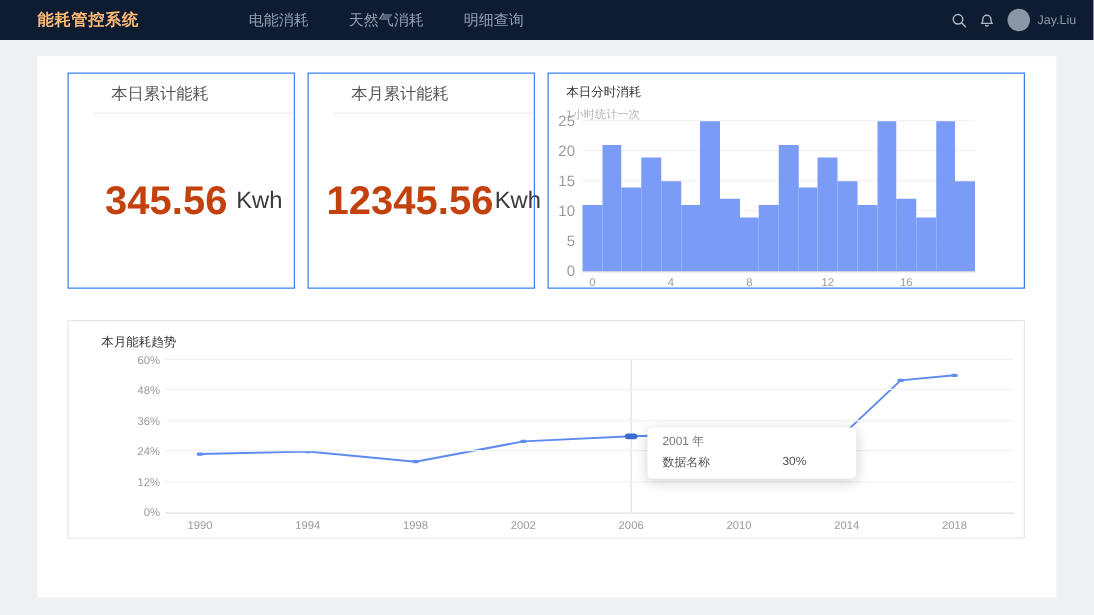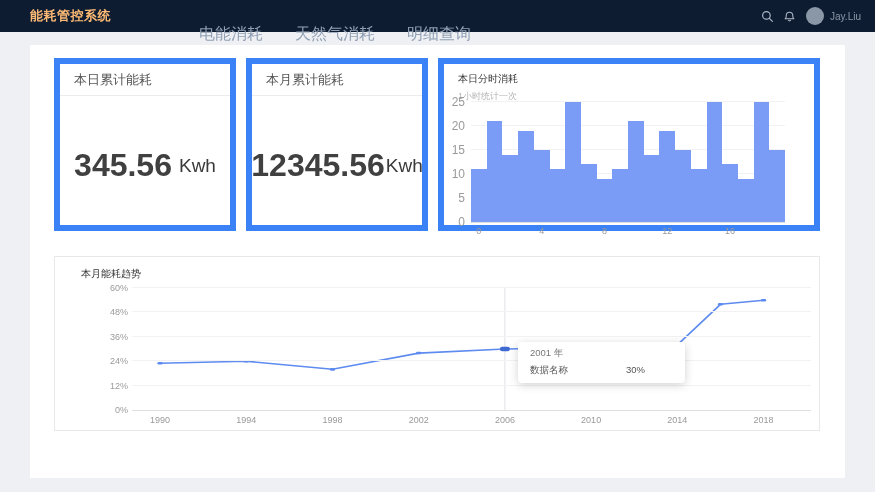--- a/index.html
+++ b/index.html
@@ -4,38 +4,38 @@
 <style>
   html,body{margin:0;padding:0;background:#eef0f4;}
   .page{position:relative;width:875px;height:492px;background:#eef0f4;overflow:hidden;
         font-family:"Liberation Sans","DejaVu Sans",sans-serif;}
 
   
   .nav{position:absolute;top:0;left:0;right:0;height:32px;background:#0e1c31;
        display:flex;align-items:center;}
   .brand{margin-left:30px;color:#fdba74;font-weight:bold;font-size:13px;letter-spacing:.5px;white-space:nowrap;}
   .nav-menu{display:flex;margin-left:72px;height:32px;}
-  .nav-item{padding:18px 16px;font-size:16px;color:#91a0b4;line-height:32px;cursor:pointer;white-space:nowrap;}
+  .nav-item{padding:0 16px;font-size:12px;color:#91a0b4;line-height:32px;cursor:pointer;white-space:nowrap;}
   .nav-item.active{color:#ffffff;font-weight:bold;}
   .nav-right{margin-left:auto;display:flex;align-items:center;margin-right:14px;}
   .nav-icon{display:inline-flex;align-items:center;margin-left:9px;cursor:pointer;}
   .avatar{width:18px;height:18px;border-radius:50%;background:#8a97a6;margin-left:10px;}
   .user-name{font-size:10px;color:#8d99a8;margin-left:6px;}
 
   
   .panel{position:absolute;left:30px;top:45px;width:815px;height:433px;background:#ffffff;}
   .row{position:absolute;left:24px;top:13px;width:766px;display:flex;gap:10px;}
-  .card{background:#fff;border:6px solid #3b82f6;box-sizing:border-box;}
+  .card{background:#fff;border:1px solid #3b82f6;box-sizing:border-box;padding-left:20px;}
   .card.small{width:182px;height:173px;}
   .card.bar-card{width:382px;height:173px;position:relative;}
 
   .card-head{height:31px;line-height:31px;padding:0 14px;font-size:13px;color:#555;
              border-bottom:1px solid #ececec;}
   .card-body{height:139px;display:flex;align-items:center;justify-content:center;}
-  .big-num{font-size:32px;font-weight:bold;color:#404040;}
+  .big-num{font-size:32px;font-weight:bold;color:#c2410c;}
   .unit{font-size:19px;color:#3a3a3a;}
   .unit.gap{margin-left:7px;}
   .unit.tight{margin-left:1px;}
 
   
   .chart-title{position:absolute;left:14px;top:8px;font-size:10px;color:#333;}
   .chart-subtitle{position:absolute;left:14px;top:26px;font-size:9px;color:#b3b3b3;}
   .bar-yaxis{position:absolute;left:0;top:38px;width:23px;height:120px;}
   .bar-yaxis .yl{position:absolute;right:2px;transform:translateY(50%);font-size:12px;color:#9a9a9a;}
   .bar-plot{position:absolute;left:27px;top:38px;width:314px;height:120px;

